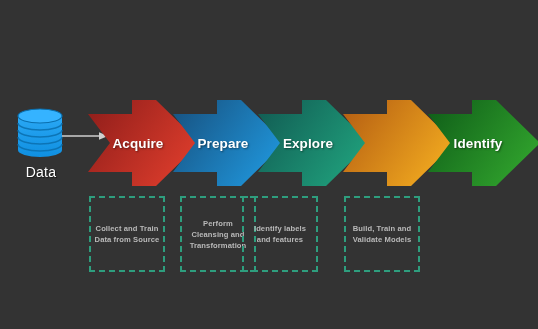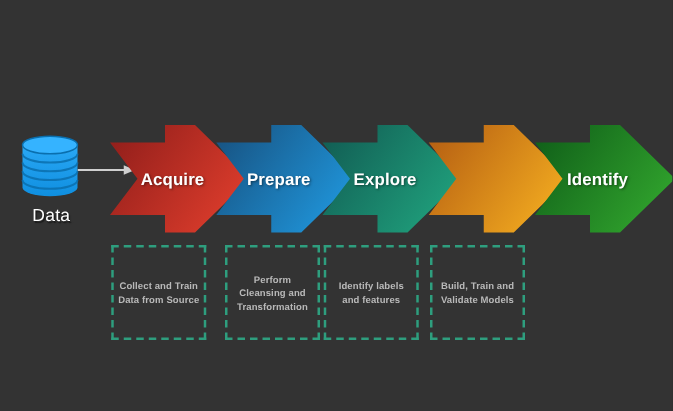--- a/index.html
+++ b/index.html
@@ -102,21 +102,21 @@
   .desc-text {
     color: #b9b9b9;
     font-size: 7.6px;
     font-weight: bold;
     line-height: 1.45;
     text-align: center;
     letter-spacing: 0.1px;
   }
   #desc-0 { left: 89px; }
   #desc-1 { left: 180px; }
-  #desc-2 { left: 259px; }
+  #desc-2 { left: 242px; }
   #desc-3 { left: 344px; }
   #desc-4 { left: 429px; }
 </style>
 </head>
 <body>
 
 <div id="stage">
 
   <div id="data-source">
     <div id="db-icon">

